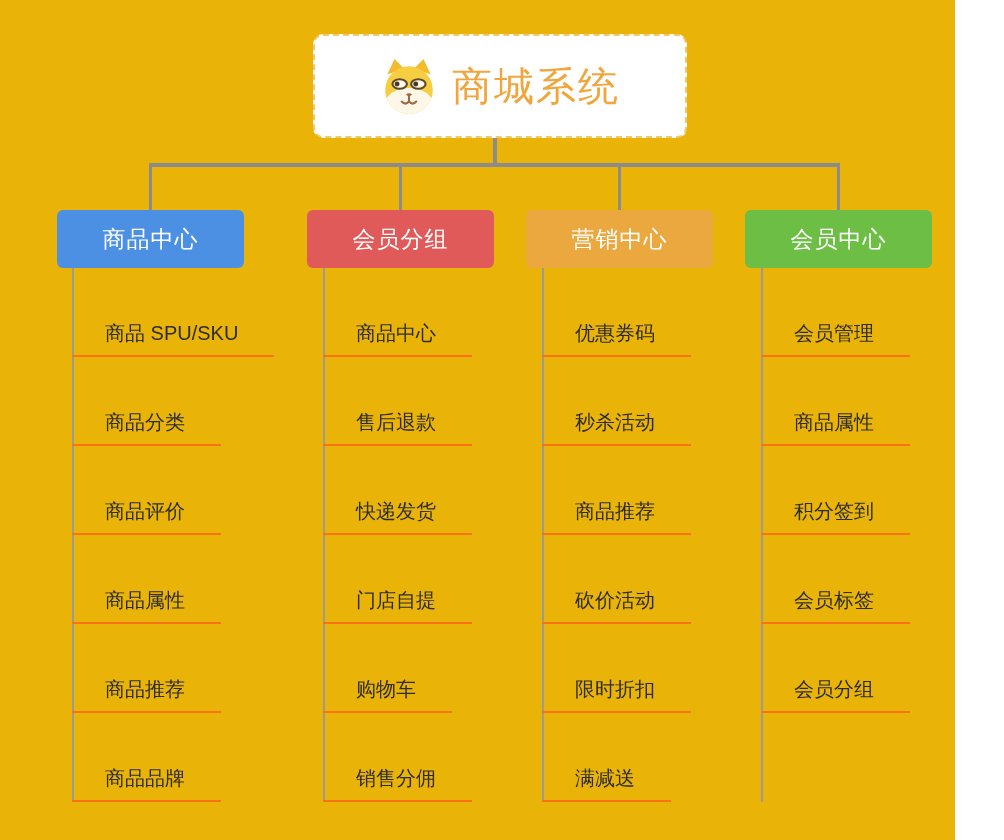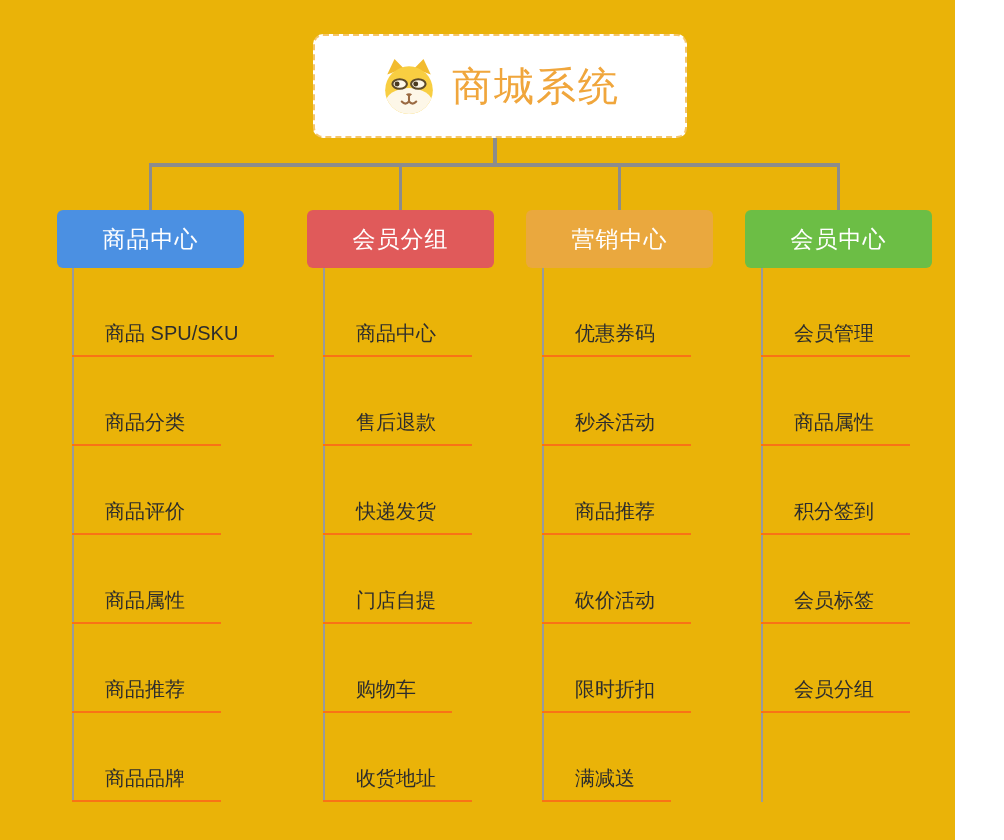--- a/index.html
+++ b/index.html
@@ -116,21 +116,21 @@
   <div class="leaf" style="left:72px;top:408px">商品分类</div>
   <div class="leaf" style="left:72px;top:586px">商品属性</div>
   <div class="leaf" style="left:72px;top:675px">商品推荐</div>
   <div class="leaf" style="left:72px;top:764px">商品品牌</div>
 
   <div class="leaf" style="left:323px;top:319px">商品中心</div>
   <div class="leaf" style="left:323px;top:408px">售后退款</div>
   <div class="leaf" style="left:323px;top:497px">快递发货</div>
   <div class="leaf" style="left:323px;top:586px">门店自提</div>
   <div class="leaf" style="left:323px;top:675px">购物车</div>
-  <div class="leaf" style="left:323px;top:764px">收货地址</div>
+  <div class="leaf" style="left:323px;top:764px">销售分佣</div>
 
   <div class="leaf" style="left:542px;top:319px">优惠券码</div>
   <div class="leaf" style="left:542px;top:408px">秒杀活动</div>
   <div class="leaf" style="left:542px;top:497px">商品推荐</div>
   <div class="leaf" style="left:542px;top:586px">砍价活动</div>
   <div class="leaf" style="left:542px;top:675px">限时折扣</div>
   <div class="leaf" style="left:542px;top:764px">满减送</div>
 
   <div class="leaf" style="left:761px;top:319px">会员管理</div>
   <div class="leaf" style="left:761px;top:408px">商品属性</div>

